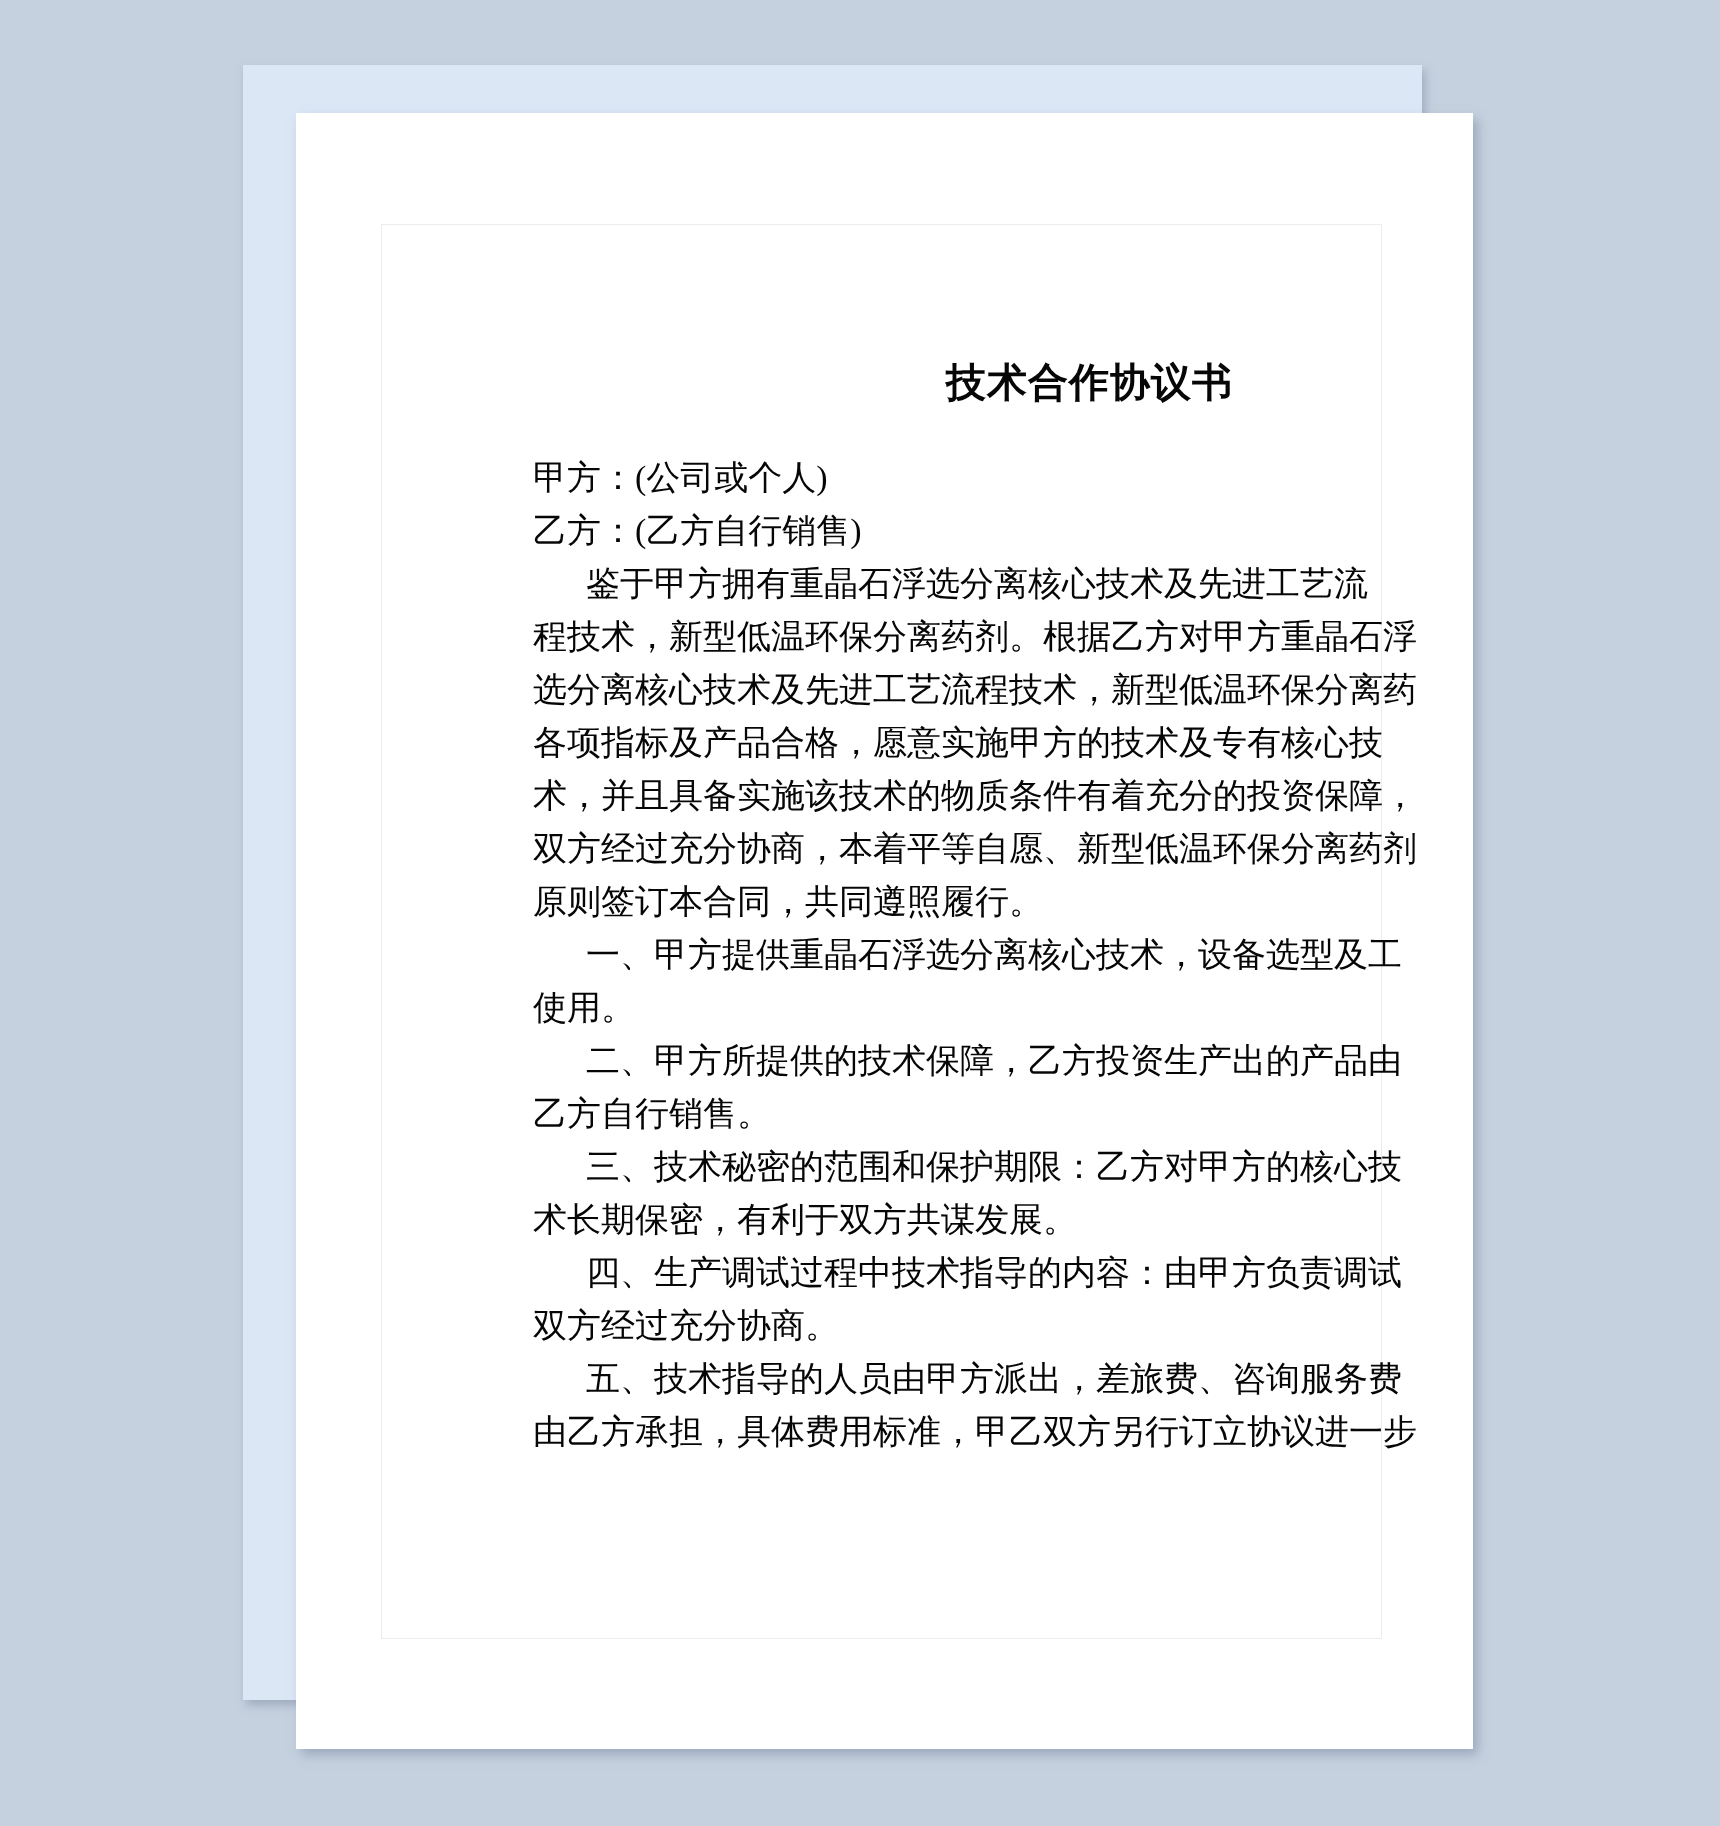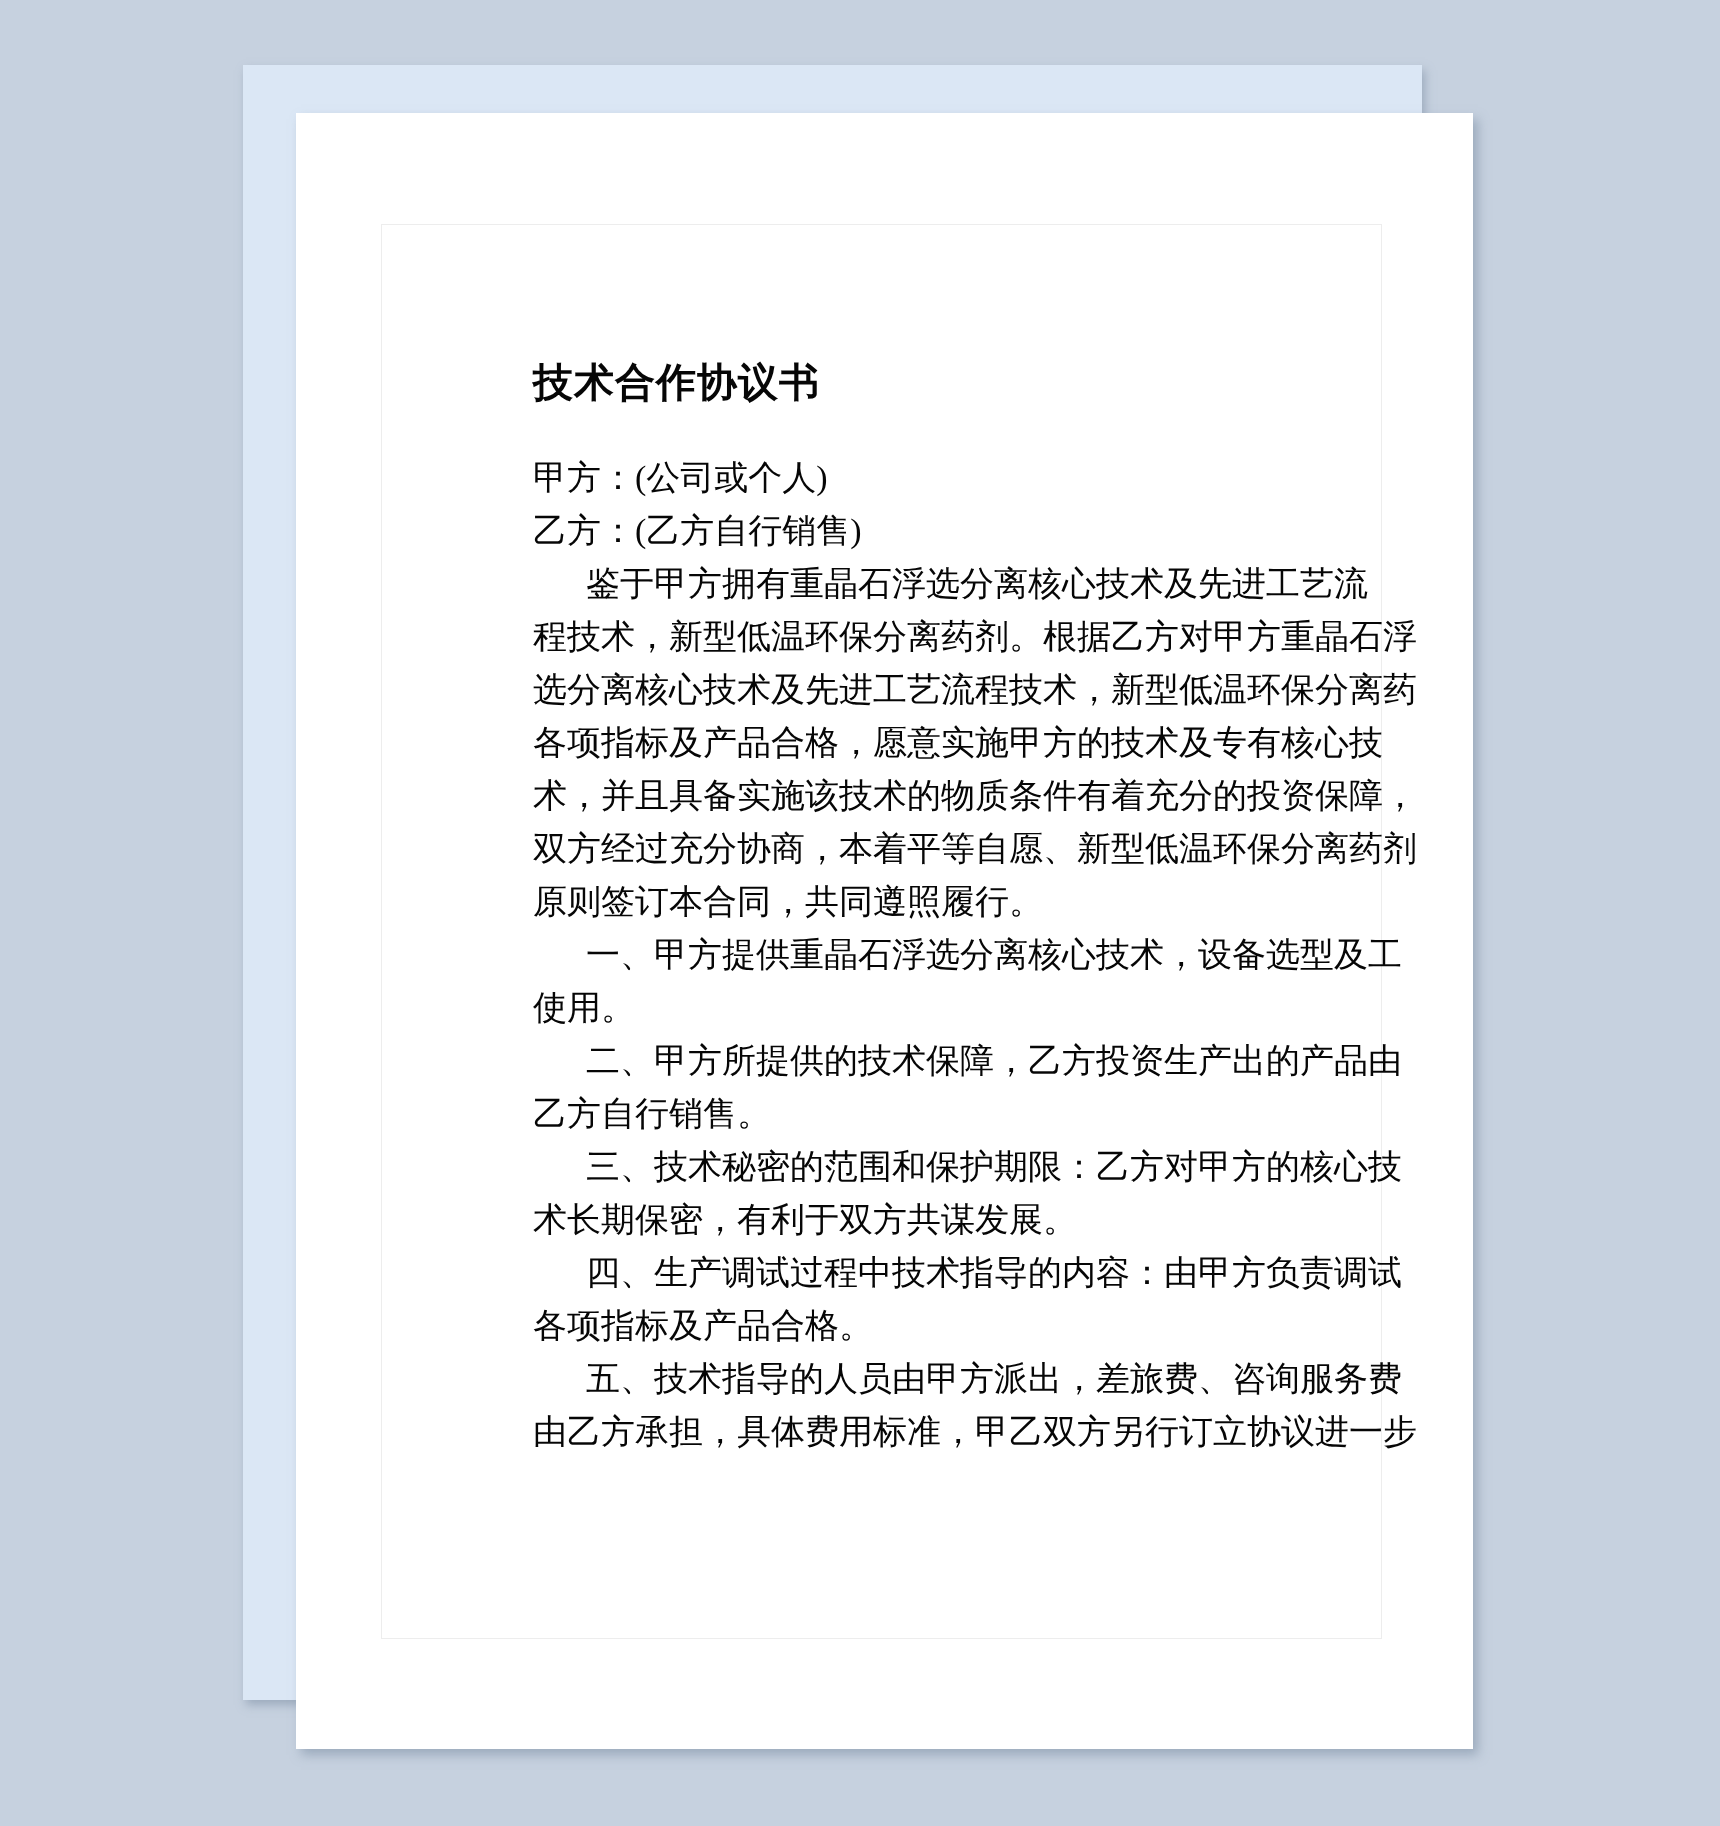--- a/index.html
+++ b/index.html
@@ -40,21 +40,21 @@
   }
   #doc-title {
     position: absolute;
     left: 237px;
     top: 243px;
     width: 700px;
     height: 53px;
     line-height: 53px;
     font-size: 40px;
     font-weight: 700;
-    text-align: left;
+    text-align: right;
     letter-spacing: 1px;
   }
   #doc-lines {
     position: absolute;
     left: 237px;
     top: 338px;
     width: 700px;
   }
   .line {
     height: 53px;
@@ -90,18 +90,18 @@
         <div class="line">术，并且具备实施该技术的物质条件有着充分的投资保障，</div>
         <div class="line">双方经过充分协商，本着平等自愿、新型低温环保分离药剂</div>
         <div class="line end">原则签订本合同，共同遵照履行。</div>
         <div class="line indent">一、甲方提供重晶石浮选分离核心技术，设备选型及工</div>
         <div class="line end">使用。</div>
         <div class="line indent">二、甲方所提供的技术保障，乙方投资生产出的产品由</div>
         <div class="line end">乙方自行销售。</div>
         <div class="line indent">三、技术秘密的范围和保护期限：乙方对甲方的核心技</div>
         <div class="line end">术长期保密，有利于双方共谋发展。</div>
         <div class="line indent">四、生产调试过程中技术指导的内容：由甲方负责调试</div>
-        <div class="line end">各项指标及产品合格。</div>
+        <div class="line end">双方经过充分协商。</div>
         <div class="line indent">五、技术指导的人员由甲方派出，差旅费、咨询服务费</div>
         <div class="line">由乙方承担，具体费用标准，甲乙双方另行订立协议进一步</div>
       </div>
   </div>
 </div>
 
 </body></html>

